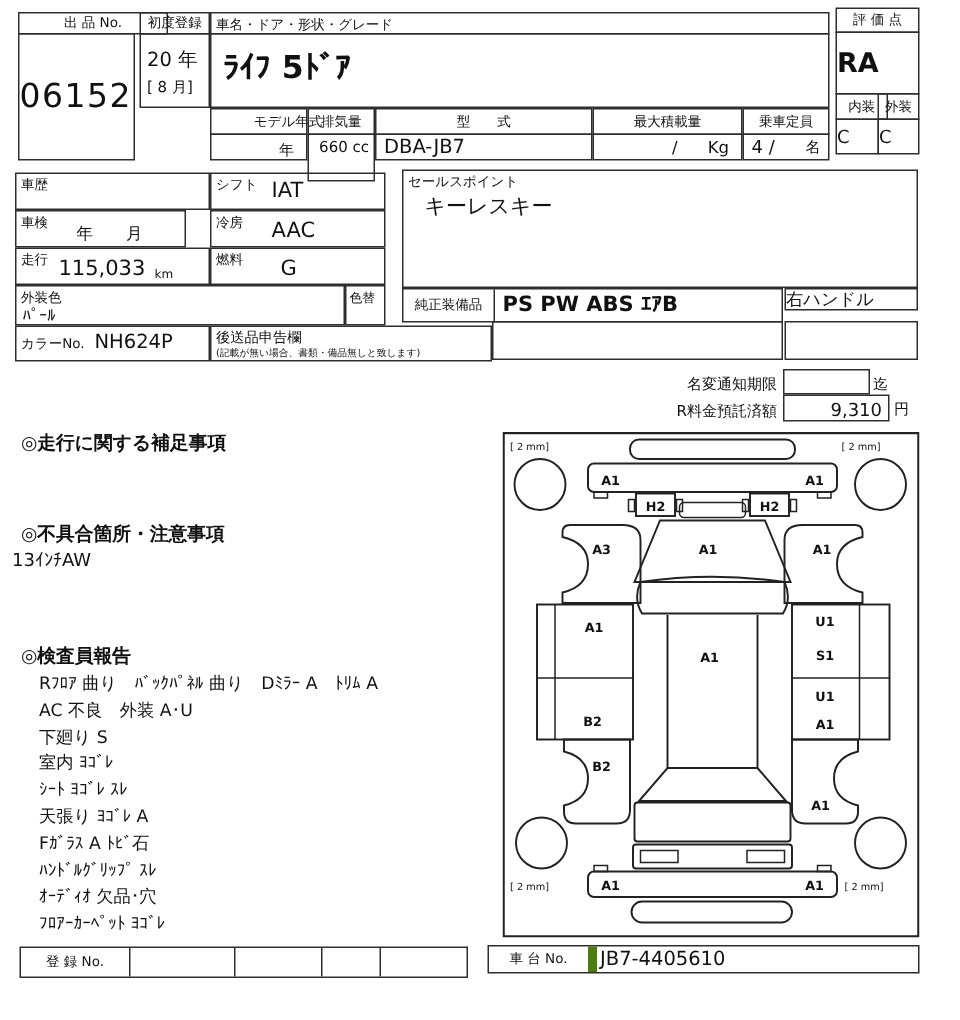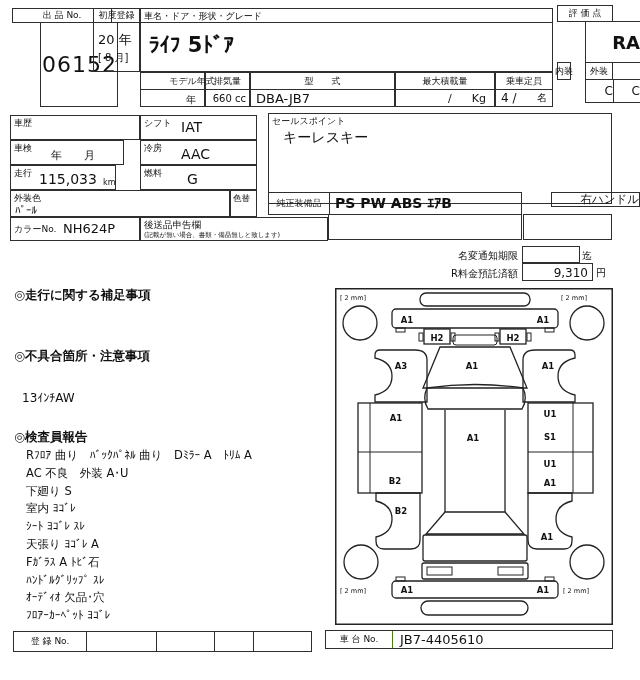--- a/index.html
+++ b/index.html
@@ -1,21 +1,21 @@
 <!DOCTYPE html>
 <html><head>
 <meta charset="utf-8">
 <style>
   html,body{margin:0;padding:0;background:#fff;}
   #sheet{position:relative;width:640px;height:680px;background:#fff;
          font-family:"DejaVu Sans","Liberation Sans",sans-serif;color:#111;overflow:hidden;}
   .c{position:absolute;box-sizing:border-box;}
   .b{border:1px solid #2e2e2e;}
   .tag{position:absolute;top:1px;left:3px;font-size:9px;white-space:nowrap;}
-  .cent{display:flex;align-items:center;justify-content:flex-end;margin-left:28px;}
+  .cent{display:flex;align-items:center;justify-content:flex-start;}
   .hdr{font-size:9px;display:flex;align-items:center;justify-content:center;white-space:nowrap;}
   .rl{position:absolute;font-size:10px;text-align:right;white-space:nowrap;}
   .note-title{position:absolute;font-size:12.5px;font-weight:600;white-space:nowrap;}
   .note-line{position:absolute;font-size:12px;white-space:nowrap;}
   .rep{line-height:17.8px;font-size:11.5px;white-space:nowrap;}
   .divline{position:absolute;top:0;bottom:0;width:1px;background:#2e2e2e;}
   svg .ln{fill:none;stroke:#222;stroke-width:1.3px;}
   svg .lt{fill:none;stroke:#222;stroke-width:1px;}
   svg text{font-family:"DejaVu Sans","Liberation Sans",sans-serif;}
   svg .dt{font-size:8.5px;fill:#111;text-anchor:middle;font-weight:600;}
@@ -60,42 +60,42 @@
   <div class="c b hdr" style="left:395px;top:72px;width:100px;height:18px;">
       <span>最大積載量</span>
     </div>
   <div class="c b hdr" style="left:495px;top:72px;width:58px;height:18px;">
       <span>乗車定員</span>
     </div>
 
   <div class="c b" style="left:140px;top:89px;width:65px;height:18px;">
       <span style="position:absolute;right:8px;top:3px;font-size:10px;">年</span>
     </div>
-  <div class="c b" style="left:205px;top:89px;width:45px;height:18px;">
+  <div class="c b" style="left:205px;top:89px;width:45px;height:32px;">
       <span style="position:absolute;right:3px;top:3px;font-size:10px;white-space:nowrap;">660 cc</span>
     </div>
   <div class="c b" style="left:250px;top:89px;width:145px;height:18px;">
       <span style="position:absolute;left:5px;top:1px;font-size:13px;white-space:nowrap;">DBA-JB7</span>
     </div>
   <div class="c b" style="left:395px;top:89px;width:100px;height:18px;display:flex;align-items:center;justify-content:flex-end;gap:20px;padding:0 8px;font-size:11px;">
     <span>/</span>
       <span>Kg</span>
   </div>
   <div class="c b" style="left:495px;top:89px;width:58px;height:18px;display:flex;align-items:center;justify-content:space-between;padding:0 5px;font-size:12px;">
     <span>4 /</span>
       <span style="font-size:10px;">名</span>
   </div>
 
   <div class="c b hdr" style="left:557px;top:5px;width:56px;height:17px;">
       <span>評 価 点</span>
     </div>
   <div class="c b cent" style="left:557px;top:21px;width:56px;height:42px;font-size:18px;font-weight:600;">
       <span>RA</span>
     </div>
-  <div class="c b hdr" style="left:557px;top:62px;width:14px;height:18px;">
+  <div class="c b hdr" style="left:557px;top:62px;width:35px;height:18px;">
       <span>内装</span>
     </div>
   <div class="c b hdr" style="left:585px;top:62px;width:28px;height:18px;">
       <span>外装</span>
     </div>
   <div class="c b cent" style="left:557px;top:79px;width:29px;height:24px;font-size:12px;">
       <span>C</span>
     </div>
   <div class="c b cent" style="left:585px;top:79px;width:28px;height:24px;font-size:12px;">
       <span>C</span>
@@ -111,21 +111,21 @@
 
   <div class="c b" style="left:10px;top:140px;width:114px;height:25px;text-align:center;">
     <span class="tag">車検</span>
     <span style="position:absolute;left:40px;top:7px;font-size:11px;white-space:nowrap;">年　　月</span>
   </div>
   <div class="c b" style="left:140px;top:140px;width:117px;height:25px;">
     <span class="tag">冷房</span>
     <span style="position:absolute;left:40px;top:5px;font-size:14px;">AAC</span>
   </div>
 
-  <div class="c b" style="left:10px;top:165px;width:106px;height:25px;">
+  <div class="c b" style="left:10px;top:165px;width:130px;height:25px;">
     <span class="tag">走行</span>
     <span style="position:absolute;left:28px;top:5px;font-size:14px;">115,033</span>
     <span style="position:absolute;left:92px;top:12px;font-size:8px;">km</span>
   </div>
   <div class="c b" style="left:140px;top:165px;width:117px;height:25px;">
     <span class="tag">燃料</span>
     <span style="position:absolute;left:46px;top:5px;font-size:14px;">G</span>
   </div>
 
   <div class="c b" style="left:10px;top:190px;width:220px;height:27px;">
@@ -138,21 +138,21 @@
 
   <div class="c b" style="left:10px;top:217px;width:130px;height:24px;">
     <span style="position:absolute;left:3px;top:5px;font-size:9px;">カラーNo.</span>
     <span style="position:absolute;left:52px;top:3px;font-size:13px;">NH624P</span>
   </div>
   <div class="c b" style="left:140px;top:217px;width:188px;height:24px;">
     <div style="position:absolute;left:3px;top:1px;font-size:9.5px;white-space:nowrap;">後送品申告欄</div>
     <div style="position:absolute;left:3px;top:13px;font-size:6.5px;white-space:nowrap;">(記載が無い場合、書類・備品無しと致します)</div>
   </div>
 
-  <div class="c b" style="left:268px;top:113px;width:344px;height:91px;">
+  <div class="c b" style="left:268px;top:113px;width:344px;height:79px;">
     <span class="tag">セールスポイント</span>
     <span style="position:absolute;left:14px;top:15px;font-size:14px;">キーレスキー</span>
   </div>
 
   <div class="c b" style="left:268px;top:192px;width:254px;height:23px;">
     <span style="position:absolute;left:0;top:0;bottom:0;width:60px;border-right:1px solid #2e2e2e;display:flex;align-items:center;justify-content:center;font-size:9px;">純正装備品</span>
     <span style="position:absolute;left:66px;top:2px;font-size:14px;font-weight:600;white-space:nowrap;">PS PW ABS ｴｱB</span>
   </div>
   <div class="c b cent" style="left:523px;top:192px;width:89px;height:15px;font-size:11.5px;">
       <span>右ハンドル</span>
@@ -165,21 +165,21 @@
   <div class="c" style="left:582px;top:249px;font-size:10px;">迄</div>
 
   <div class="rl" style="left:392px;top:267px;width:126px;">R料金預託済額</div>
   <div class="c b" style="left:522px;top:263px;width:71px;height:18px;">
     <span style="position:absolute;right:4px;top:2px;font-size:12px;">9,310</span>
   </div>
   <div class="c" style="left:596px;top:266px;font-size:10px;">円</div>
 
   <div class="note-title" style="left:14px;top:287px;">◎走行に関する補足事項</div>
   <div class="note-title" style="left:14px;top:348px;">◎不具合箇所・注意事項</div>
-  <div class="note-line" style="left:22px;top:366px;margin-top:25px;">13ｲﾝﾁAW</div>
+  <div class="note-line" style="left:8px;top:366px;">13ｲﾝﾁAW</div>
   <div class="note-title" style="left:14px;top:429px;">◎検査員報告</div>
 
   <div class="c" style="left:26px;top:447px;width:300px;">
     <div class="rep">Rﾌﾛｱ 曲り　ﾊﾞｯｸﾊﾟﾈﾙ 曲り　Dﾐﾗｰ A　ﾄﾘﾑ A</div>
     <div class="rep">AC 不良　外装 A･U</div>
     <div class="rep">下廻り S</div>
     <div class="rep">室内 ﾖｺﾞﾚ</div>
     <div class="rep">ｼｰﾄ ﾖｺﾞﾚ ｽﾚ</div>
     <div class="rep">天張り ﾖｺﾞﾚ A</div>
     <div class="rep">Fｶﾞﾗｽ A ﾄﾋﾞ石</div>
@@ -264,17 +264,17 @@
     <rect class="ln" x="86" y="313" width="107" height="14" rx="7"></rect>
   </svg>
 
   <div class="c b" style="left:13px;top:631px;width:299px;height:21px;">
     <span style="position:absolute;left:0;top:0;bottom:0;width:72px;border-right:1px solid #2e2e2e;display:flex;align-items:center;justify-content:center;font-size:9px;">登 録 No.</span>
     <span class="divline" style="left:142px;"></span>
     <span class="divline" style="left:200px;"></span>
     <span class="divline" style="left:239px;"></span>
   </div>
   <div class="c b" style="left:325px;top:630px;width:288px;height:19px;">
-    <span style="position:absolute;left:0;top:0;bottom:0;width:66px;border-right:1px solid #4d7c0f;display:flex;align-items:center;justify-content:center;font-size:9px;">車 台 No.</span>
+    <span style="position:absolute;left:0;top:0;bottom:0;width:66px;border-right:6px solid #4d7c0f;display:flex;align-items:center;justify-content:center;font-size:9px;">車 台 No.</span>
     <span style="position:absolute;left:74px;top:1px;font-size:13px;">JB7-4405610</span>
   </div>
 
 </div>
 
 </body></html>

